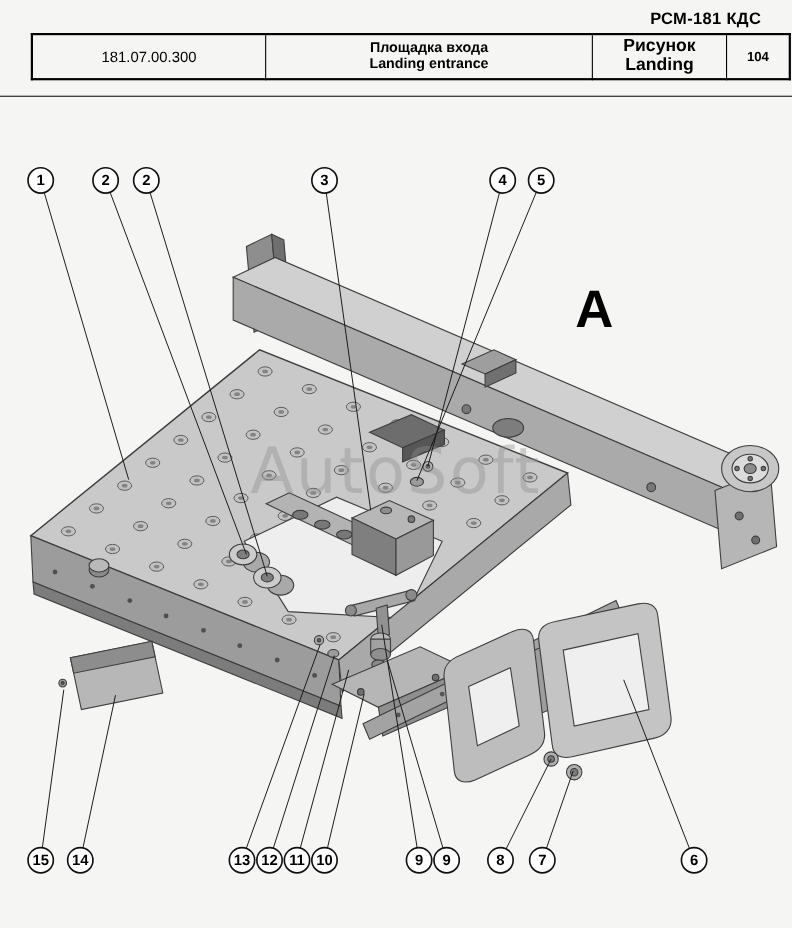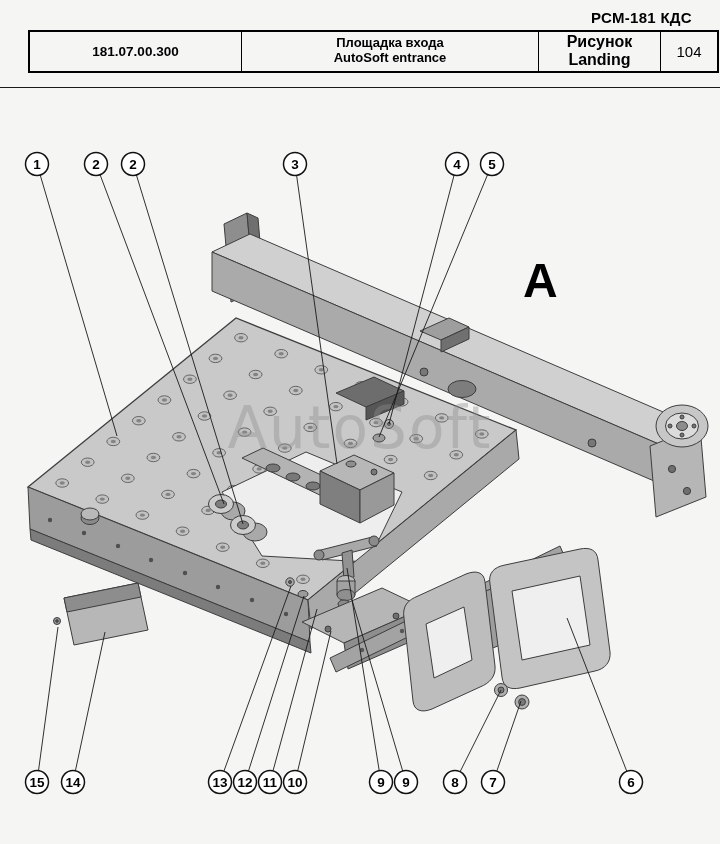--- a/index.html
+++ b/index.html
@@ -1,42 +1,42 @@
 <!DOCTYPE html>
 <html><head>
 <meta charset="utf-8">
 <style>
   html,body{margin:0;padding:0;}
   body{width:720px;height:844px;background:#f5f5f4;font-family:"Liberation Sans",sans-serif;position:relative;overflow:hidden;color:#000;}
   .page{position:absolute;inset:0;}
   .doc-title{position:absolute;top:9px;right:28px;font-size:15px;font-weight:bold;letter-spacing:.3px;}
   table.hdr{position:absolute;top:30px;left:28px;width:664px;border-collapse:collapse;border:2px solid #000;table-layout:fixed;background:transparent;}
   table.hdr td{border:1.5px solid #000;padding:1px 3px;text-align:center;vertical-align:middle;}
-  .c-pn{width:205px;font-size:13.5px;font-weight:bold;}
+  .c-pn{width:205px;font-size:13.5px;font-weight:normal;}
   .c-name{width:290px;font-size:13px;font-weight:bold;line-height:1.15;}
   .c-fig{width:115px;font-size:16px;font-weight:bold;line-height:1.15;}
-  .c-num{width:50px;font-size:15px;font-weight:normal;margin-top:32px;}
+  .c-num{width:50px;font-size:12px;font-weight:bold;margin-top:32px;}
   .rule{position:absolute;top:87px;left:0;width:720px;height:0;border-top:1.4px solid #1a1a1a;}
   svg.drawing{position:absolute;left:0;top:0;}
   .wm{font-family:"DejaVu Sans",sans-serif;}
 </style>
 </head>
 <body>
 
 <div class="page">
 
   <div class="doc-title">РСМ-181 КДС</div>
 
   <table class="hdr">
     <tbody>
       <tr>
         <td class="c-pn">181.07.00.300</td>
         <td class="c-name">
           <div>Площадка входа</div>
-          <div>AutoSoft entrance</div>
+          <div>Landing entrance</div>
         </td>
         <td class="c-fig">
           <div>Рисунок</div>
           <div>Landing</div>
         </td>
         <td class="c-num">104</td>
       </tr>
     </tbody>
   </table>
 

